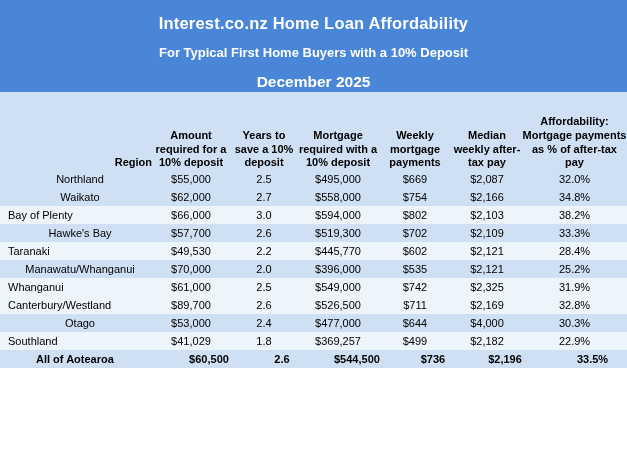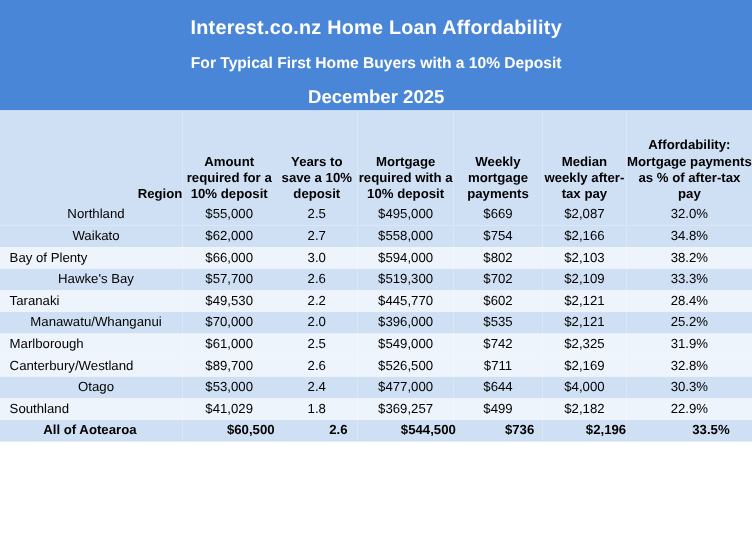--- a/index.html
+++ b/index.html
@@ -174,21 +174,21 @@
         <tr class="odd">
           <td class="region">Manawatu/Whanganui</td>
           <td>$70,000</td>
           <td>2.0</td>
           <td>$396,000</td>
           <td>$535</td>
           <td>$2,121</td>
           <td>25.2%</td>
         </tr>
         <tr class="even">
-          <td class="region">Marlborough</td>
+          <td class="region">Whanganui</td>
           <td>$61,000</td>
           <td>2.5</td>
           <td>$549,000</td>
           <td>$742</td>
           <td>$2,325</td>
           <td>31.9%</td>
         </tr>
         <tr class="even">
           <td class="region">Canterbury/Westland</td>
           <td>$89,700</td>

